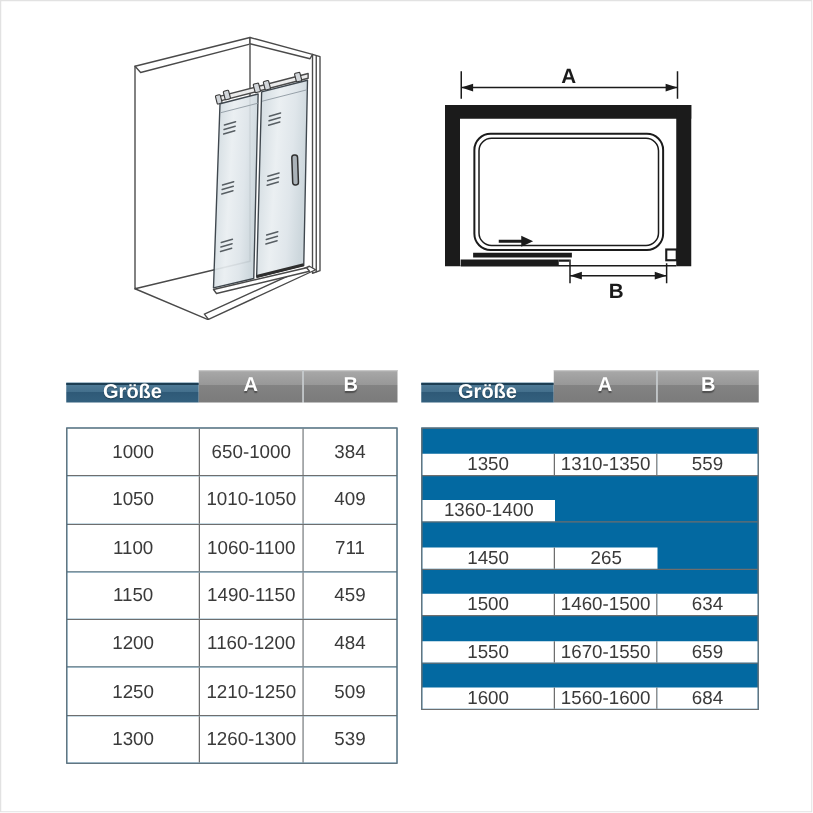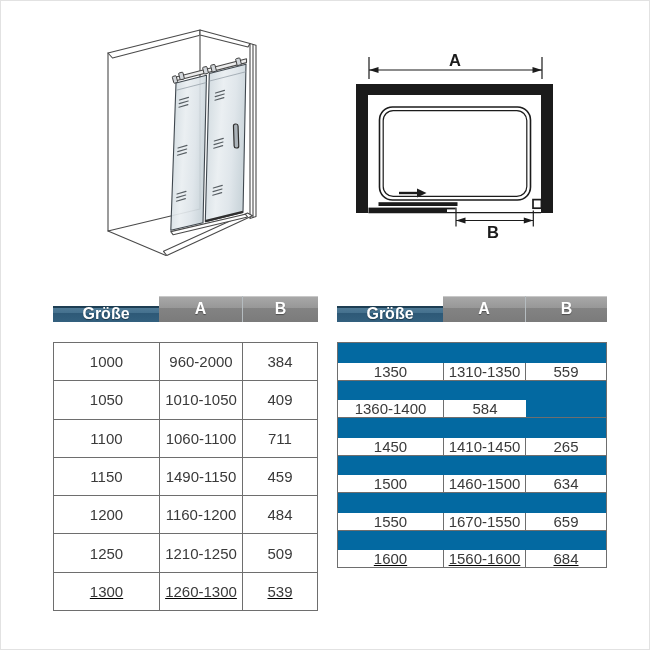--- a/index.html
+++ b/index.html
@@ -38,21 +38,21 @@
     box-shadow:inset 0 2px 0 var(--header-blue-edge);
     margin-top:10px;
   }
   .hgray{
     background:linear-gradient(180deg,var(--header-gray-top),#989898 45%,#838383 46%,var(--header-gray-bottom));
     box-shadow:inset 0 1px 0 var(--header-gray-edge);
   }
   .hgray + .hgray{border-left:1px solid #b5bcc0;}
   .tbody{position:absolute;top:46px;left:0;right:0;border:1.5px solid var(--table-border);background:#0369a1;}
   .trow{display:flex;border-bottom:1.5px solid var(--table-border);}
-  .trow:last-child{border-bottom:none;text-decoration:underline;}
+  .trow:last-child{border-bottom:none;}
   .tcell{
     display:flex;align-items:center;justify-content:center;box-sizing:border-box;
     font-size:15px;color:var(--cell-text);border-right:1.5px solid var(--table-border);background:#fff;
   }
   .tcell:last-child{border-right:none;}
   .tbl1 .trow{height:37.3px;}
   .tbl2 .trow{height:36.5px;align-items:flex-end;}
   .tbl1 .hcell:nth-child(1),.tbl1 .tcell:nth-child(1){width:106px;}
   .tbl1 .hcell:nth-child(2),.tbl1 .tcell:nth-child(2){width:83px;}
   .tbl1 .hcell:nth-child(3),.tbl1 .tcell:nth-child(3){flex:1;}
@@ -156,21 +156,21 @@
 
 <div class="tbl tbl1">
   <div class="thead">
     <div class="hcell hblue">Größe</div>
     <div class="hcell hgray">A</div>
     <div class="hcell hgray">B</div>
   </div>
   <div class="tbody">
       <div class="trow">
         <div class="tcell">1000</div>
-        <div class="tcell">960-2000</div>
+        <div class="tcell">650-1000</div>
         <div class="tcell">384</div>
       </div>
       <div class="trow">
         <div class="tcell">1050</div>
         <div class="tcell">1010-1050</div>
         <div class="tcell">409</div>
       </div>
       <div class="trow">
         <div class="tcell">1100</div>
         <div class="tcell">1060-1100</div>
@@ -206,25 +206,23 @@
     <div class="hcell hgray">B</div>
   </div>
   <div class="tbody">
       <div class="trow">
         <div class="tcell">1350</div>
         <div class="tcell">1310-1350</div>
         <div class="tcell">559</div>
       </div>
       <div class="trow">
         <div class="tcell">1360-1400</div>
-        <div class="tcell">584</div>
       </div>
       <div class="trow">
         <div class="tcell">1450</div>
-        <div class="tcell">1410-1450</div>
         <div class="tcell">265</div>
       </div>
       <div class="trow">
         <div class="tcell">1500</div>
         <div class="tcell">1460-1500</div>
         <div class="tcell">634</div>
       </div>
       <div class="trow">
         <div class="tcell">1550</div>
         <div class="tcell">1670-1550</div>

